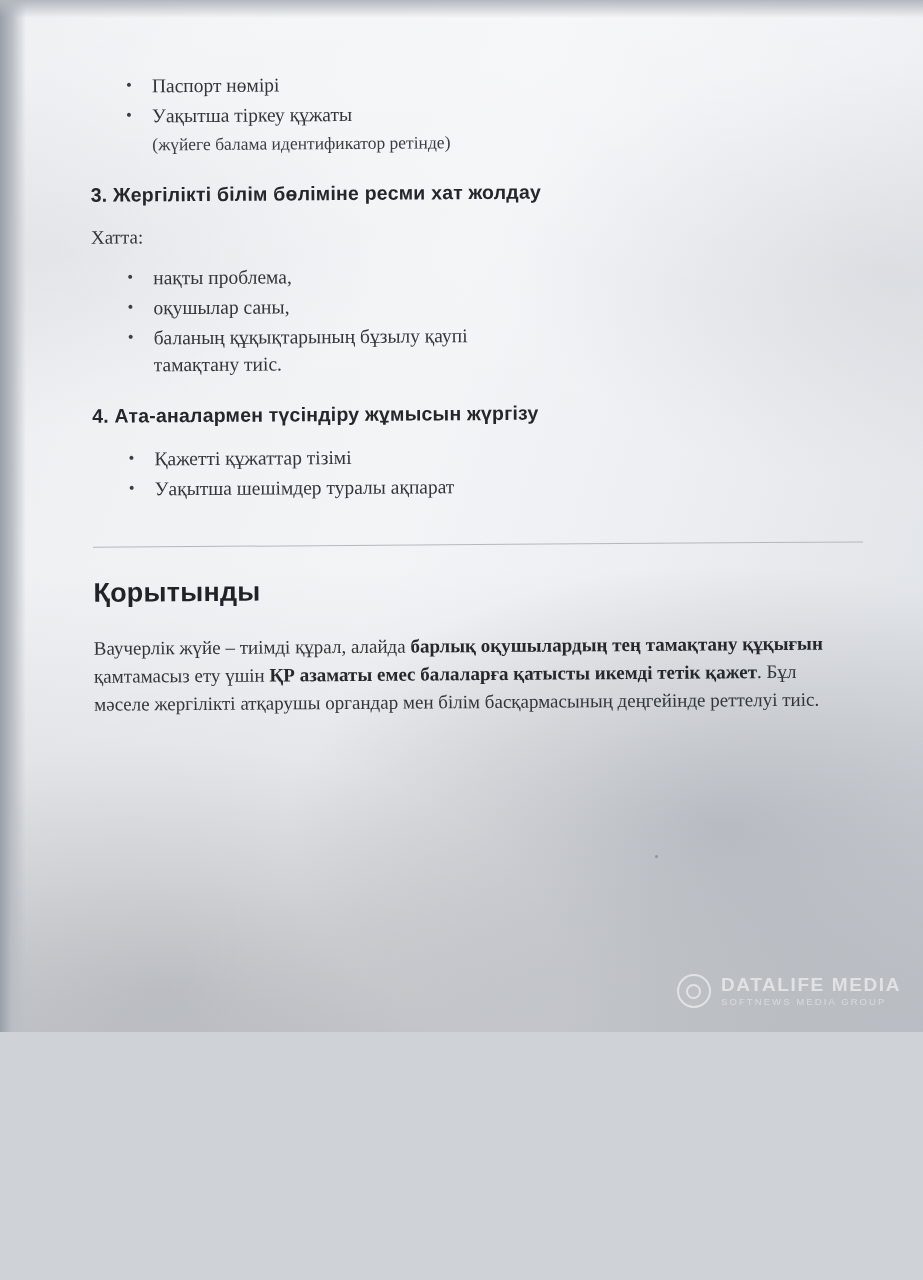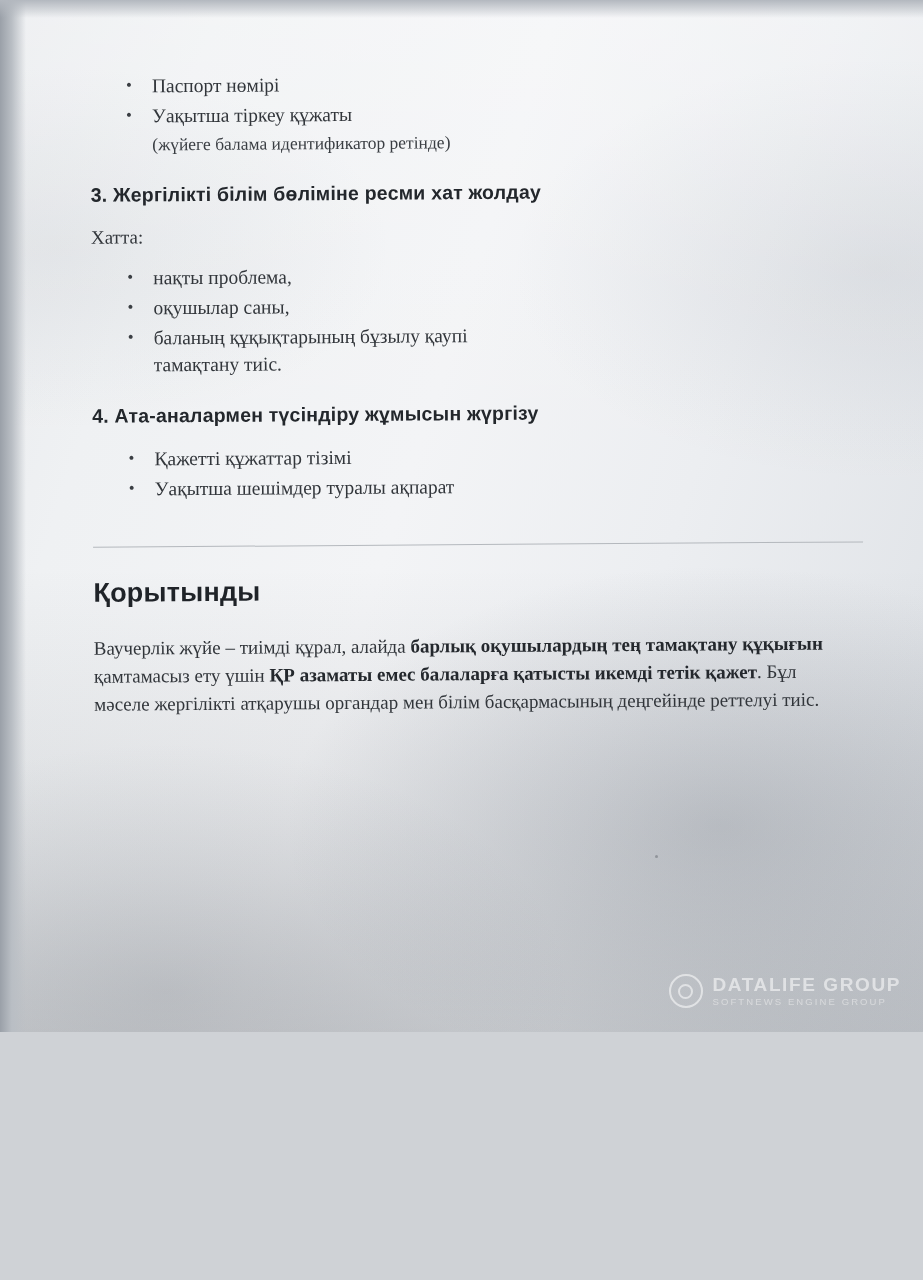--- a/index.html
+++ b/index.html
@@ -256,18 +256,18 @@
 
     <p class="body-par"><span>Ваучерлік жүйе – тиімді құрал, алайда </span><b>барлық оқушылардың тең тамақтану құқығын</b><span> қамтамасыз ету үшін </span><b>ҚР азаматы емес балаларға қатысты икемді тетік қажет</b><span>. Бұл мәселе жергілікті атқарушы органдар мен білім басқармасының деңгейінде реттелуі тиіс.</span></p>
 
   </div>
 
   <div class="watermark">
     <div class="wm-logo">
         <i></i>
       </div>
     <div class="wm-text">
-      <div class="wm-title">DATALIFE GROUP</div>
-      <div class="wm-sub">SOFTNEWS ENGINE GROUP</div>
+      <div class="wm-title">DATALIFE MEDIA</div>
+      <div class="wm-sub">SOFTNEWS MEDIA GROUP</div>
     </div>
   </div>
 
 </div>
 
 </body></html>

